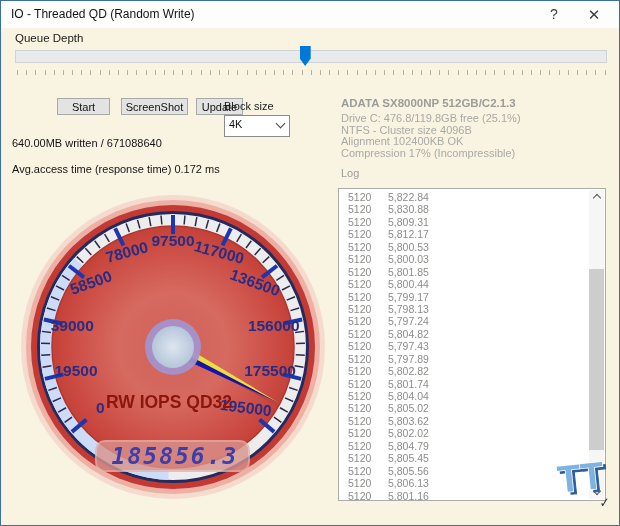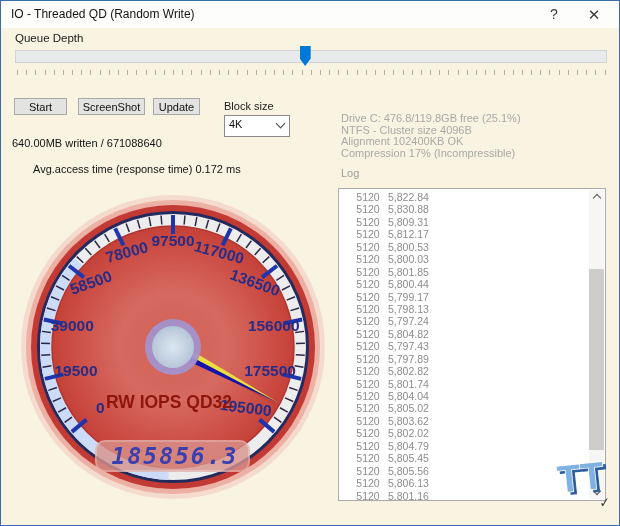--- a/index.html
+++ b/index.html
@@ -14,39 +14,39 @@
   .cap.close{left:580px;font-size:15px;}
   .qd-label{position:absolute;left:14px;top:31px;font-size:11.5px;color:#1a1a1a;}
   .slider-track{position:absolute;left:14px;top:49px;width:592px;height:13px;
        background:#e8eaec;border:1px solid #d0d3d6;box-sizing:border-box;}
   .slider-thumb{position:absolute;top:45px;width:11px;height:20px;background:#0078d7;
        clip-path:polygon(0 0,100% 0,100% 62%,50% 100%,0 62%);}
   .slider-ticks{position:absolute;left:16px;top:69px;width:589px;height:5px;
        background:repeating-linear-gradient(to right,#b3afa3 0 1px,transparent 1px 9.18px);}
   .btn{position:absolute;top:97px;height:17px;background:#e3e3e1;border:1px solid #a9a9a9;
        box-sizing:border-box;font-size:11px;color:#111;text-align:center;line-height:14px;
-       font-family:"Liberation Sans",sans-serif;padding:0;}
+       font-family:"Liberation Sans",sans-serif;padding:0;margin-left:43px;}
   .btn.start{left:13px;width:53px;}
   .btn.shot{left:77px;width:67px;}
   .btn.update{left:152px;width:47px;}
   .bs-label{position:absolute;left:223px;top:99px;font-size:11px;color:#1a1a1a;}
   .combo{position:absolute;left:223px;top:114px;width:66px;height:22px;background:#fff;
        border:1px solid #8a8a8a;box-sizing:border-box;font-size:11px;color:#111;}
   .combo .val{position:absolute;left:4px;top:2px;}
   .chev{position:absolute;right:5px;top:4px;width:6px;height:6px;
        border-right:1.6px solid #444;border-bottom:1.6px solid #444;transform:rotate(45deg);}
   .stats{position:absolute;left:11px;font-size:11px;color:#141414;}
-  .s1{top:136px;} .s2{top:149px;} .s3{top:162px;margin-left:21px;}
+  .s1{top:136px;} .s2{top:149px;} .s3{top:162px;}
   .drv-title{position:absolute;left:340px;top:96px;font-size:11.5px;font-weight:bold;color:#9c9c9a;}
   .drv{position:absolute;left:340px;font-size:11px;color:#a9a9a7;}
   .d0{top:111px;} .d1{top:123px;} .d2{top:134px;} .d3{top:146px;}
   .log-label{position:absolute;left:340px;top:166px;font-size:11px;color:#9c9c9a;}
   .loglist{position:absolute;left:337px;top:187px;width:268px;height:313px;background:#fff;
        border:1px solid #ababab;box-sizing:border-box;overflow:hidden;}
-  .logrows{position:absolute;left:0;top:2px;right:16px;text-align:center;}
+  .logrows{position:absolute;left:0;top:2px;right:16px;}
   .logrow{display:flex;padding-left:9px;height:12.45px;line-height:12.45px;
        font-size:10.5px;color:#8c8c8a;}
   .logrow .qd{width:40px;}
   .sbar{position:absolute;top:1px;right:1px;bottom:1px;width:15px;background:#f6f6f4;}
   .sbtn{position:absolute;left:0;width:15px;height:14px;background:#f6f6f4;}
   .sbtn.up{top:0;} .sbtn.down{bottom:0;}
   .sarrow{position:absolute;left:4.5px;width:5px;height:5px;border-right:1.4px solid #555;
        border-bottom:1.4px solid #555;}
   .up .sarrow{top:5px;transform:rotate(-135deg);}
   .down .sarrow{top:3px;transform:rotate(45deg);}
@@ -75,20 +75,21 @@
 
   <span class="bs-label">Block size</span>
   <div class="combo">
     <span class="val">4K</span>
     <span class="chev"></span>
   </div>
 
   <span class="stats s1">640.00MB written / 671088640</span>
   <span class="stats s3">Avg.access time (response time) 0.172 ms</span>
 
+  <span class="drv-title">ADATA SX8000NP 512GB/C2.1.3</span>
   <span class="drv d0">Drive C: 476.8/119.8GB free (25.1%)</span>
   <span class="drv d1">NTFS - Cluster size 4096B</span>
   <span class="drv d2">Alignment 102400KB OK</span>
   <span class="drv d3">Compression 17% (Incompressible)</span>
 
   <span class="log-label">Log</span>
   <div class="loglist">
     <div class="logrows" id="logrows">
         <div class="logrow">
           <span class="qd">5120</span>

